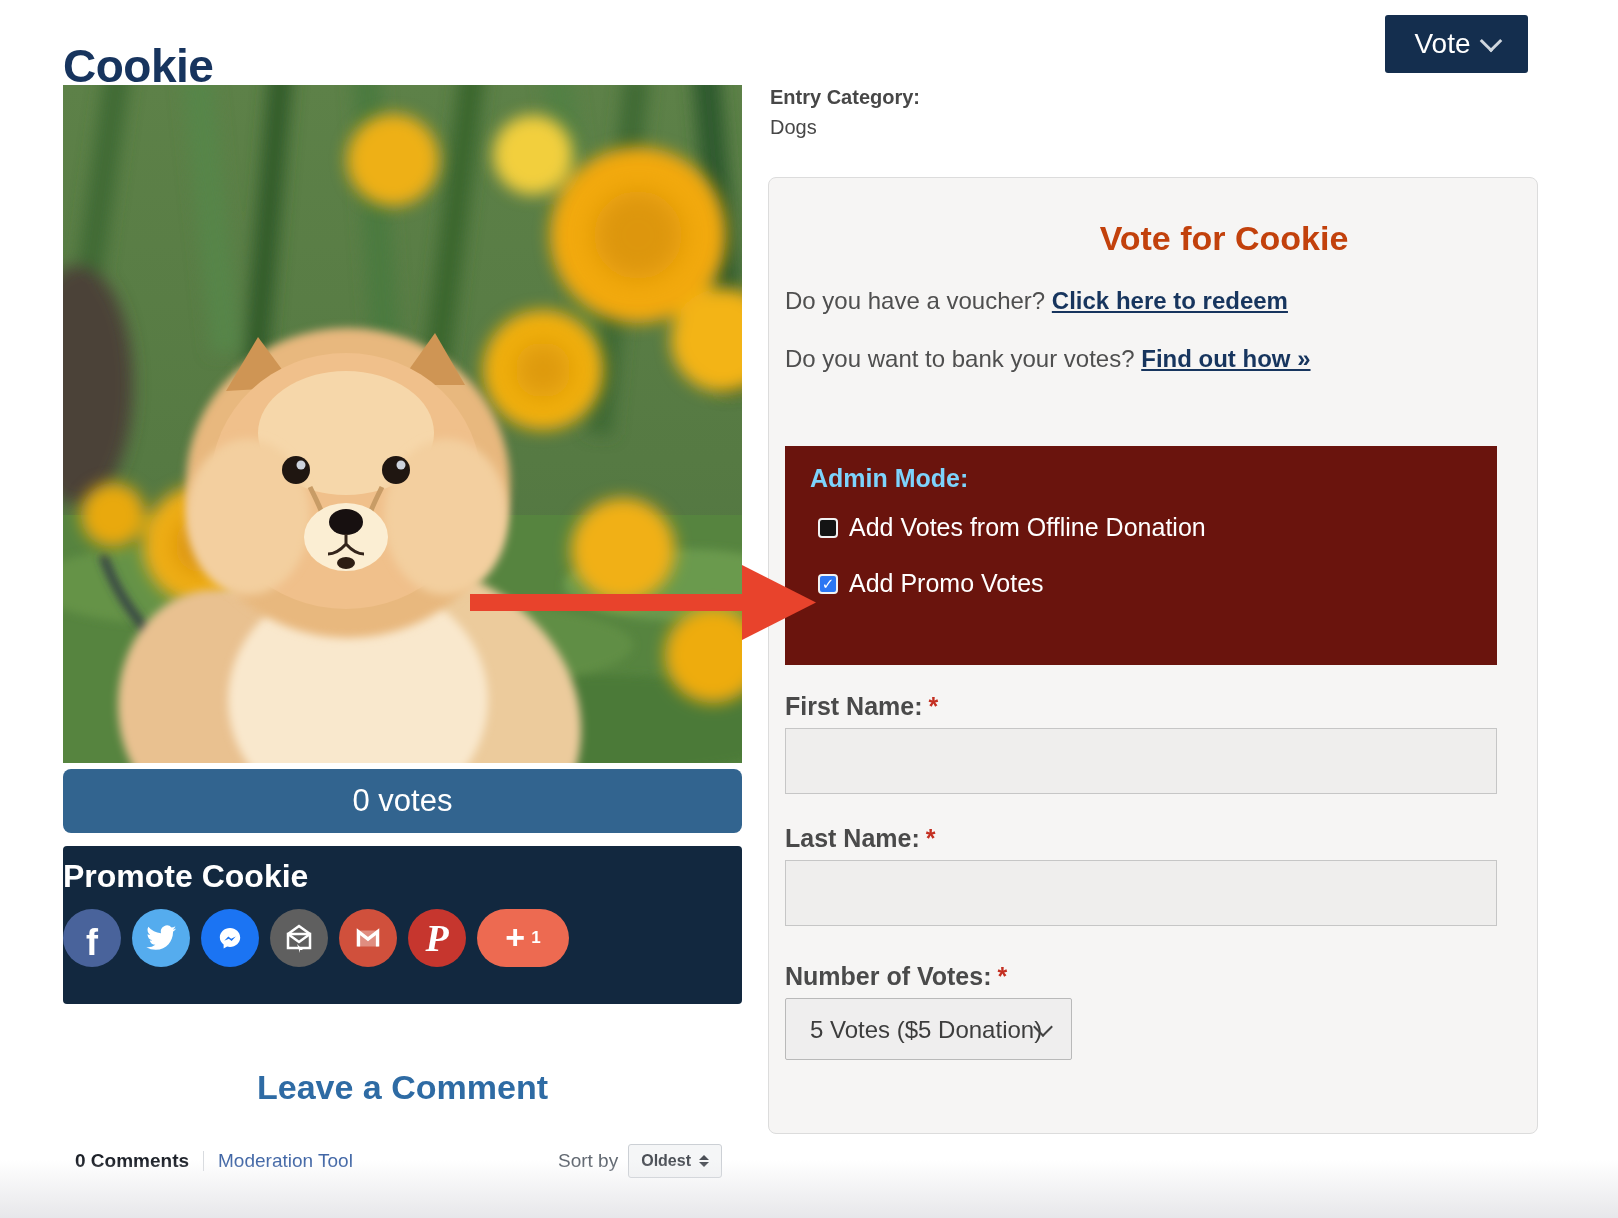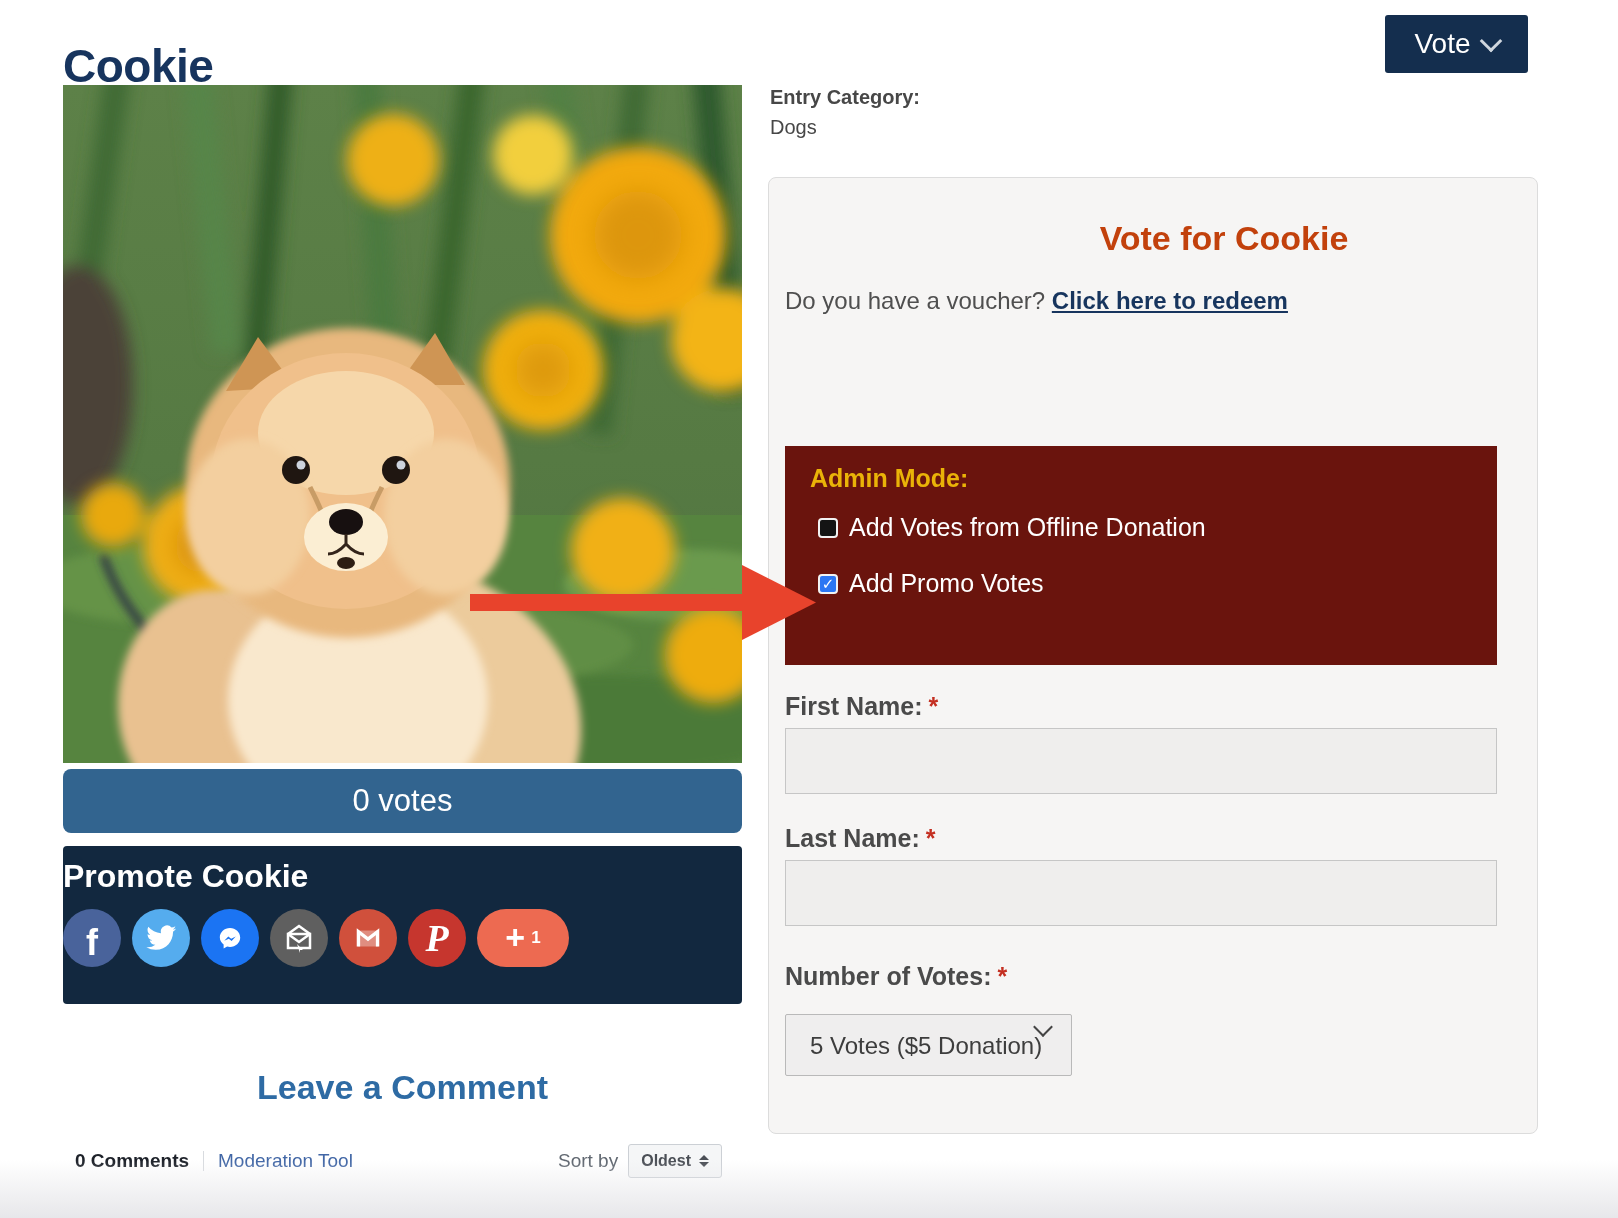--- a/index.html
+++ b/index.html
@@ -50,42 +50,42 @@
   #entry-cat-value{left:770px;top:116px;font-size:20px;color:#474747;}
 
   #vote-panel{left:768px;top:177px;width:768px;height:955px;background:#f6f5f4;border:1px solid #dcdcdc;border-radius:8px;}
   #vote-panel-title{left:768px;top:219px;width:912px;text-align:center;color:#c2410c;font-size:34px;font-weight:700;}
   .qline{left:785px;font-size:24px;color:#4f4f4f;}
   #voucher-line{top:287px;}
   #bank-line{top:345px;}
   .qlink{color:#17355e;font-weight:700;text-decoration:underline;cursor:pointer;}
 
   #admin-box{left:785px;top:446px;width:712px;height:219px;background:#6a140d;}
-  #admin-title{position:absolute;left:25px;top:18px;color:#eab308;font-size:25px;font-weight:700;}
+  #admin-title{position:absolute;left:25px;top:18px;color:#7dd3fc;font-size:25px;font-weight:700;}
   .chk-row{position:absolute;left:25px;display:flex;align-items:center;gap:11px;color:#fff;font-size:25px;cursor:pointer;margin-left:8px;}
   #chk-row-offline{top:67px;}
   #chk-row-promo{top:123px;}
   .cbox{width:20px;height:20px;border-radius:4px;border:2px solid #f2f2f2;background:#141414;
     display:flex;align-items:center;justify-content:center;box-sizing:border-box;}
   .cbox.on{background:#2b76f3;}
   .cbox .tick{display:none;color:#fff;font-size:15px;font-weight:700;line-height:1;}
   .cbox.on .tick{display:block;}
 
   .field-label{left:785px;font-size:25px;font-weight:700;color:#4a4a4a;}
   .req{color:#c42f21;font-weight:700;margin-left:6px;}
   .tinput{position:absolute;left:785px;width:712px;height:66px;background:#efeeed;border:1px solid #c6c6c6;
     box-sizing:border-box;font-size:24px;padding:0 18px;color:#333;font-family:inherit;}
   #first-name-label{top:692px;}
   #first-name-input{top:728px;}
   #last-name-label{top:824px;}
   #last-name-input{top:860px;}
   #num-votes-label{top:962px;}
   #select-wrap{left:785px;top:998px;width:287px;height:62px;}
   #votes-select{appearance:none;-webkit-appearance:none;width:100%;height:100%;background:#efeeee;
-    border:1px solid #b9b9b9;border-radius:2px;font-size:24px;color:#3d3d3d;padding:0 24px;font-family:inherit;cursor:pointer;margin-top:16px;}
+    border:1px solid #b9b9b9;border-radius:2px;font-size:24px;color:#3d3d3d;padding:0 24px;font-family:inherit;cursor:pointer;}
   #select-chev{position:absolute;right:22px;top:22px;width:12px;height:12px;border-right:2px solid #444;
     border-bottom:2px solid #444;transform:rotate(45deg);pointer-events:none;}
 
   
   #anno-arrow{left:470px;top:563px;width:348px;height:80px;z-index:6;pointer-events:none;}
 
   #bottom-fade{left:0;bottom:0;width:1618px;height:58px;
     background:linear-gradient(to bottom, rgba(233,233,236,0), #e7e7ea);}
 </style>
 </head>
@@ -255,20 +255,24 @@
   <div class="abs" id="entry-cat-label">Entry Category:</div>
   <div class="abs" id="entry-cat-value">Dogs</div>
 
   <div class="abs" id="vote-panel"></div>
   <div class="abs" id="vote-panel-title">Vote for Cookie</div>
 
   <div class="abs qline" id="voucher-line">
     <span>Do you have a voucher?</span>
     <span class="qlink">Click here to redeem</span>
   </div>
+  <div class="abs qline" id="bank-line">
+    <span>Do you want to bank your votes?</span>
+    <span class="qlink">Find out how »</span>
+  </div>
 
   <div class="abs" id="admin-box">
     <div id="admin-title">Admin Mode:</div>
     <label class="chk-row" id="chk-row-offline">
       <span class="cbox" id="cb-offline">
         
       </span>
       <span>Add Votes from Offline Donation</span>
     </label>
     <label class="chk-row" id="chk-row-promo">

